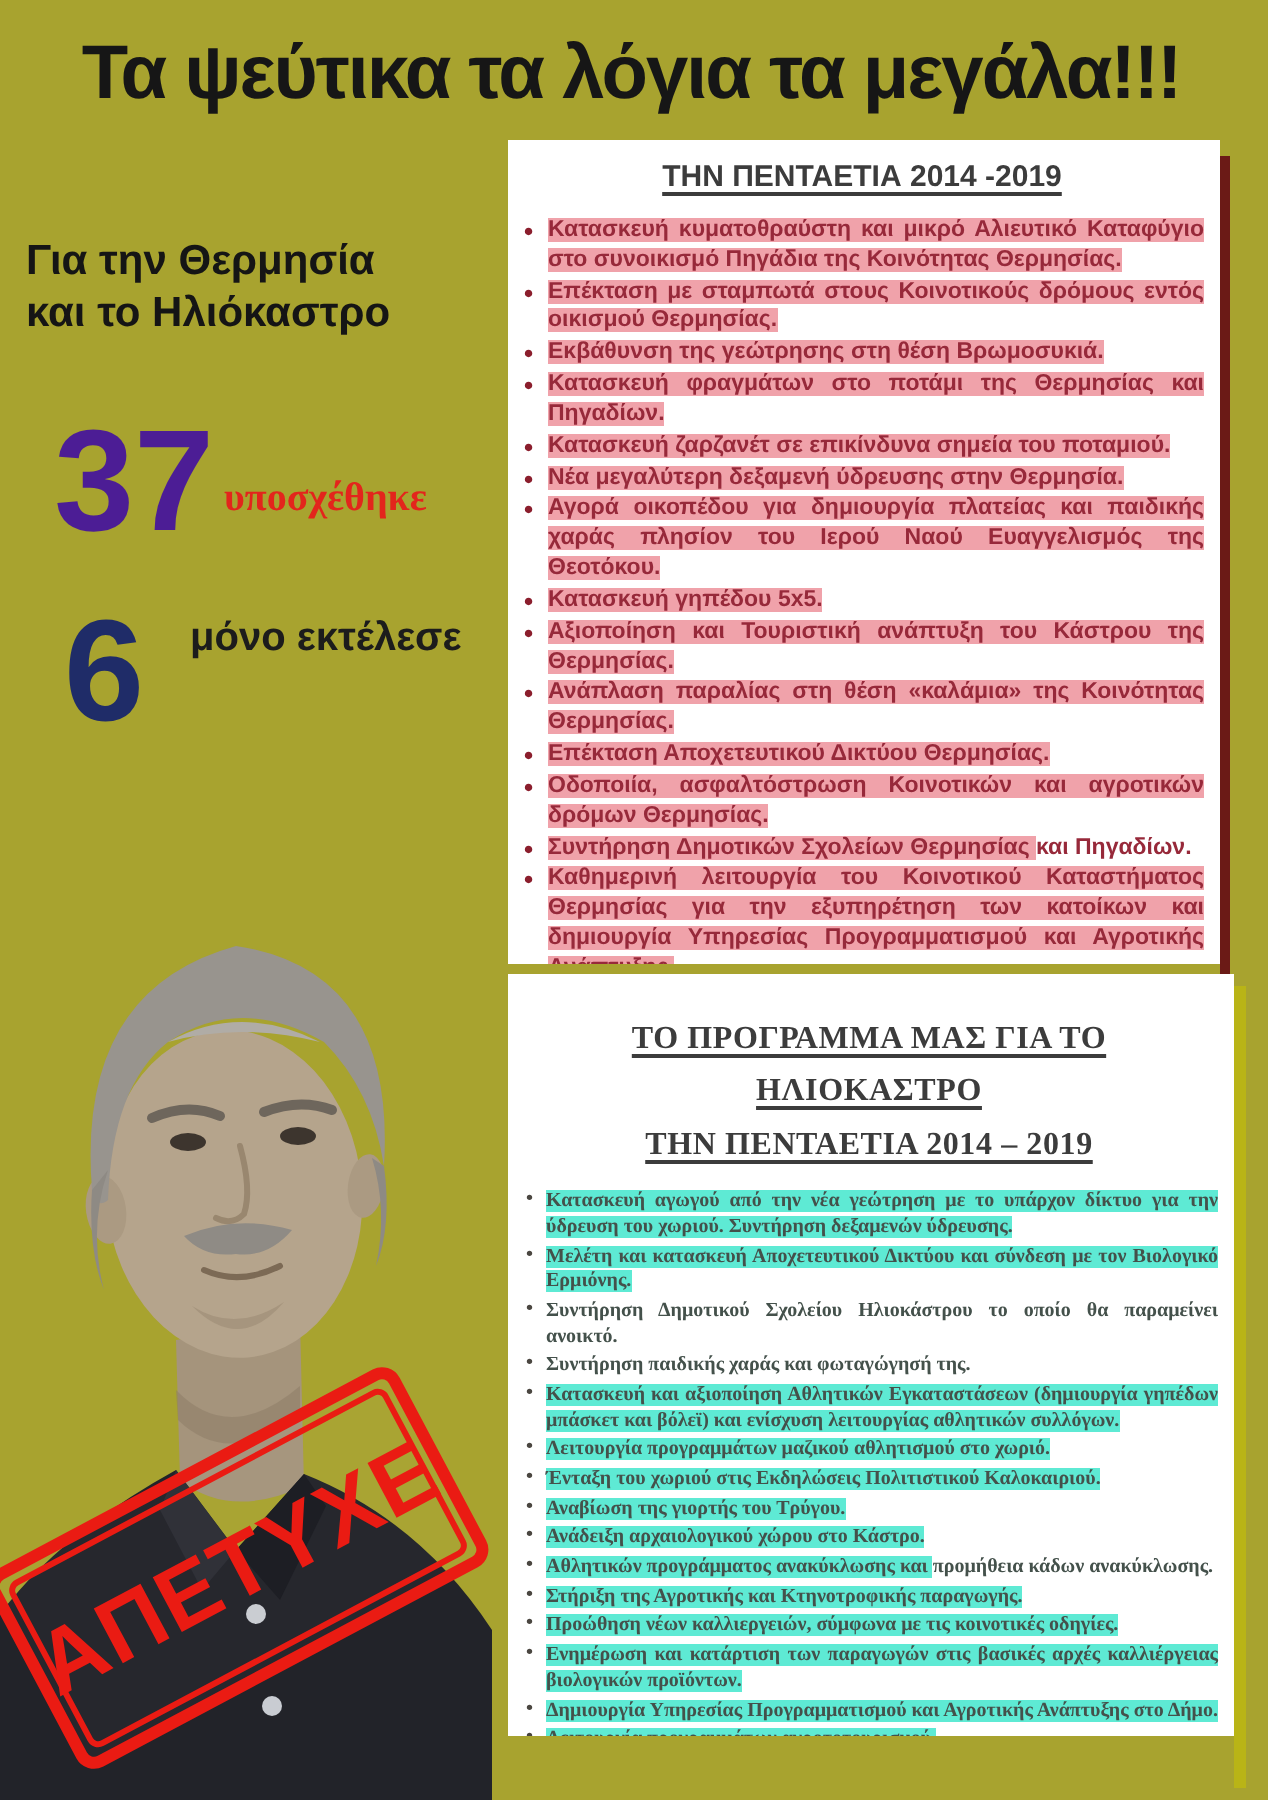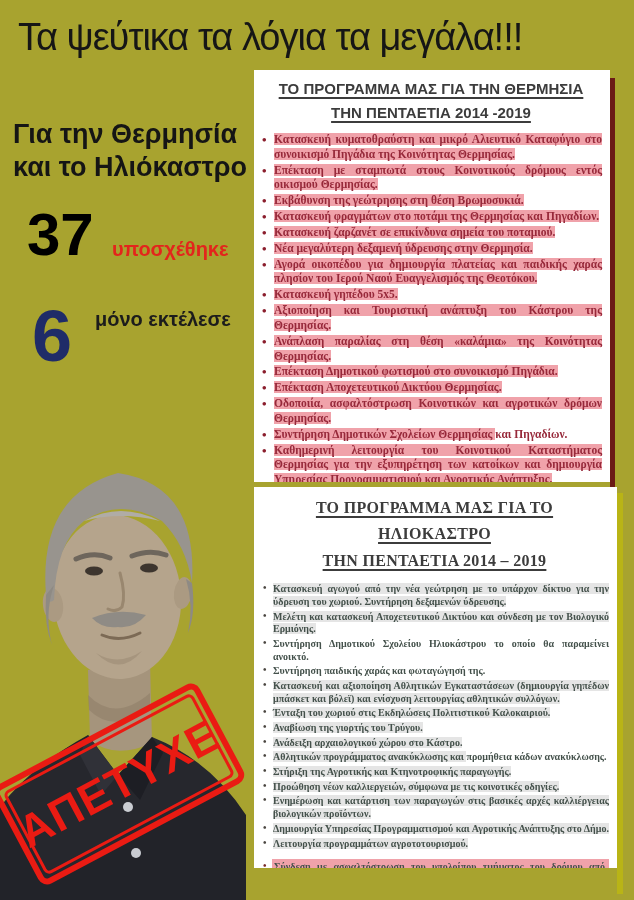--- a/index.html
+++ b/index.html
@@ -3,30 +3,30 @@
 <meta charset="utf-8">
 <style>
   html,body{margin:0;padding:0;background:#5a5a30;}
   #poster{
     position:relative; width:634px; height:900px; overflow:hidden;
     background:#a8a32f;
     font-family:"Liberation Sans", sans-serif;
   }
   
   .main-title{
-    position:absolute; left:18px; top:16px; width:615px;
-    font-weight:normal; font-size:38px; letter-spacing:-1px; color:#161616;
+    position:absolute; left:8px; top:16px; width:615px;
+    font-weight:bold; font-size:38px; letter-spacing:-1px; color:#161616;text-align:center;
   }
   .subtitle{
     position:absolute; left:13px; top:118px; width:240px;
-    font-weight:bold; font-size:27px; line-height:1.22; color:#151515;
+    font-weight:bold; font-size:21px; line-height:1.22; color:#151515;
   }
   .stat-num{position:absolute; font-weight:bold;}
-  .num-promised{left:27px; top:200px; font-size:60px; color:#000000;}
-  .lbl-promised{position:absolute; left:112px; top:238px; font-size:20px; font-weight:bold; color:#e3251c;}
+  .num-promised{left:27px; top:200px; font-size:72px; color:#4c1d95;}
+  .lbl-promised{position:absolute; left:112px; top:238px; font-size:20px; font-weight:bold; color:#e3251c;font-family:Liberation Serif, serif;}
   .num-delivered{left:32px; top:295px; font-size:72px; color:#1f2c68;}
   .lbl-delivered{position:absolute; left:95px; top:308px; font-size:20px; font-weight:bold; color:#1c1c1c;}
   
   .photo{position:absolute; left:0; top:455px; width:246px; height:445px;}
   
   .stamp{
     position:absolute; left:3px; top:728px; width:232px; height:112px;
     transform:rotate(-28deg);
     border:6px solid #ea1b13; border-radius:10px;
     box-sizing:border-box; display:flex; align-items:center; justify-content:center;
@@ -37,46 +37,45 @@
     display:flex; align-items:center; justify-content:center;
   }
   .stamp-text{
     font-weight:bold; font-size:45px; letter-spacing:1px; color:#ea1b13;
     font-family:"Liberation Sans", sans-serif; white-space:nowrap;
   }
   
   .panel{position:absolute; background:#ffffff; box-sizing:border-box; overflow:hidden;}
   #panel1{left:254px; top:70px; width:356px; height:412px; padding:7px 8px 4px 6px;}
   #panel1-strip{position:absolute; left:610px; top:78px; width:5px; height:416px; background:#6b1a16;}
-  #panel2{left:254px; top:487px; width:363px; height:381px; padding:8px 8px 4px 6px;}
+  #panel2{left:254px; top:487px; width:363px; height:381px; padding:20px 8px 4px 6px;}
   #panel2-strip{position:absolute; left:617px; top:493px; width:6px; height:401px; background:#b9b416;}
   .panel-head{
     text-align:center; color:#3c3c3c; font-weight:bold;
     text-decoration:underline; text-underline-offset:3px; text-decoration-thickness:2px;
   }
   #panel1 .panel-head{font-size:15px; line-height:1.6; margin-bottom:7px; font-family:"Liberation Sans", sans-serif;}
   #panel2 .panel-head{font-size:16px; line-height:1.65; margin-bottom:9px; font-family:"Liberation Serif", serif; letter-spacing:0.3px;}
   
   .p1-item{
     position:relative; padding-left:14px; margin-bottom:1px;
     font-weight:bold; font-size:11.5px; line-height:1.29; color:#97293a;
     text-align:justify;
-    font-family:Liberation Serif, serif;
   }
   .p1-item::before{content:"\2022"; position:absolute; left:2px; top:0; color:#8b1e2d; font-size:13px;}
   .p1-item .hl{background:#f0a2aa;}
   .p1-item .nohl{background:transparent;}
   
   .p2-item{
     position:relative; padding-left:13px; margin-bottom:2px;
     font-family:"Liberation Serif", serif; font-weight:bold;
     font-size:10px; line-height:1.27; color:#44514b; text-align:justify;
   }
   .p2-item::before{content:"\2022"; position:absolute; left:3px; top:-1px; color:#4a4640; font-size:10px;}
-  .p2-item .hl{background:#e5e5e5;}
+  .p2-item .hl{background:#5eead4;}
   
   .p2-blocks{margin-top:9px;}
   .p2-block{
     position:relative; padding:1px 4px 1px 14px; margin-bottom:0;
     font-family:"Liberation Serif", serif; font-weight:bold;
     font-size:10px; line-height:1.3; color:#44514b; text-align:justify;
   }
   .p2-block::before{content:"\2022"; position:absolute; left:3px; top:0; color:#7a2a28; font-size:10px;}
   .p2-block.blk-full{background:linear-gradient(90deg,#ffffff 0,#ffffff 12px,#f0a2aa 12px);}
 </style>
@@ -134,54 +133,53 @@
   </svg>
 
   <div class="stamp">
     <div class="stamp-inner">
       <span class="stamp-text">ΑΠΕΤΥΧΕ</span>
     </div>
   </div>
 
   <div class="panel" id="panel1">
     <div class="panel-head">
-      <div>ΤΟ ΠΡΟΓΡΑΜΜΑ ΜΑΣ ΓΙΑ ΤΗΝ ΘΕΡΜΗΣΙΑ</div>
       <div>ΤΗΝ ΠΕΝΤΑΕΤΙΑ 2014 -2019</div>
     </div>
     <div>
         <div class="p1-item"><span class="hl">Κατασκευή κυματοθραύστη και μικρό Αλιευτικό Καταφύγιο στο συνοικισμό Πηγάδια της Κοινότητας Θερμησίας.</span></div>
         <div class="p1-item"><span class="hl">Επέκταση με σταμπωτά στους Κοινοτικούς δρόμους εντός οικισμού Θερμησίας.</span></div>
         <div class="p1-item"><span class="hl">Εκβάθυνση της γεώτρησης στη θέση Βρωμοσυκιά.</span></div>
         <div class="p1-item"><span class="hl">Κατασκευή φραγμάτων στο ποτάμι της Θερμησίας και Πηγαδίων.</span></div>
         <div class="p1-item"><span class="hl">Κατασκευή ζαρζανέτ σε επικίνδυνα σημεία του ποταμιού.</span></div>
         <div class="p1-item"><span class="hl">Νέα μεγαλύτερη δεξαμενή ύδρευσης στην Θερμησία.</span></div>
         <div class="p1-item"><span class="hl">Αγορά οικοπέδου για δημιουργία πλατείας και παιδικής χαράς πλησίον του Ιερού Ναού Ευαγγελισμός της Θεοτόκου.</span></div>
         <div class="p1-item"><span class="hl">Κατασκευή γηπέδου 5x5.</span></div>
         <div class="p1-item"><span class="hl">Αξιοποίηση και Τουριστική ανάπτυξη του Κάστρου της Θερμησίας.</span></div>
         <div class="p1-item"><span class="hl">Ανάπλαση παραλίας στη θέση «καλάμια» της Κοινότητας Θερμησίας.</span></div>
-        <div class="p1-item"><span class="hl">Επέκταση Δημοτικού φωτισμού στο συνοικισμό Πηγάδια.</span></div>
         <div class="p1-item"><span class="hl">Επέκταση Αποχετευτικού Δικτύου Θερμησίας.</span></div>
         <div class="p1-item"><span class="hl">Οδοποιία, ασφαλτόστρωση Κοινοτικών και αγροτικών δρόμων Θερμησίας.</span></div>
         <div class="p1-item"><span class="hl">Συντήρηση Δημοτικών Σχολείων Θερμησίας </span><span class="nohl">και Πηγαδίων.</span></div>
         <div class="p1-item"><span class="hl">Καθημερινή λειτουργία του Κοινοτικού Καταστήματος Θερμησίας για την εξυπηρέτηση των κατοίκων και δημιουργία Υπηρεσίας Προγραμματισμού και Αγροτικής Ανάπτυξης.</span></div>
       </div>
   </div>
   <div id="panel1-strip"></div>
 
   <div class="panel" id="panel2">
     <div class="panel-head">
       <div>ΤΟ ΠΡΟΓΡΑΜΜΑ ΜΑΣ ΓΙΑ ΤΟ ΗΛΙΟΚΑΣΤΡΟ</div>
       <div>ΤΗΝ  ΠΕΝΤΑΕΤΙΑ 2014 – 2019</div>
     </div>
     <div>
         <div class="p2-item"><span class="hl">Κατασκευή αγωγού από την νέα γεώτρηση με το υπάρχον δίκτυο για την ύδρευση του χωριού. Συντήρηση δεξαμενών ύδρευσης.</span></div>
         <div class="p2-item"><span class="hl">Μελέτη και κατασκευή Αποχετευτικού Δικτύου και σύνδεση με τον Βιολογικό Ερμιόνης.</span></div>
         <div class="p2-item"><span class="nohl">Συντήρηση Δημοτικού Σχολείου Ηλιοκάστρου το οποίο θα παραμείνει ανοικτό.</span></div>
         <div class="p2-item"><span class="nohl">Συντήρηση παιδικής χαράς και φωταγώγησή της.</span></div>
         <div class="p2-item"><span class="hl">Κατασκευή και αξιοποίηση Αθλητικών Εγκαταστάσεων (δημιουργία γηπέδων μπάσκετ και βόλεϊ) και ενίσχυση λειτουργίας αθλητικών συλλόγων.</span></div>
+        <div class="p2-item"><span class="hl">Λειτουργία προγραμμάτων μαζικού αθλητισμού στο χωριό.</span></div>
         <div class="p2-item"><span class="hl">Ένταξη του χωριού στις Εκδηλώσεις Πολιτιστικού Καλοκαιριού.</span></div>
         <div class="p2-item"><span class="hl">Αναβίωση της γιορτής του Τρύγου.</span></div>
         <div class="p2-item"><span class="hl">Ανάδειξη αρχαιολογικού χώρου στο Κάστρο.</span></div>
         <div class="p2-item"><span class="hl">Αθλητικών προγράμματος ανακύκλωσης και </span><span class="nohl">προμήθεια κάδων ανακύκλωσης.</span></div>
         <div class="p2-item"><span class="hl">Στήριξη της Αγροτικής και Κτηνοτροφικής παραγωγής.</span></div>
         <div class="p2-item"><span class="hl">Προώθηση νέων καλλιεργειών, σύμφωνα με τις κοινοτικές οδηγίες.</span></div>
         <div class="p2-item"><span class="hl">Ενημέρωση και κατάρτιση των παραγωγών στις βασικές αρχές καλλιέργειας βιολογικών προϊόντων.</span></div>
         <div class="p2-item"><span class="hl">Δημιουργία Υπηρεσίας Προγραμματισμού και Αγροτικής Ανάπτυξης στο Δήμο.</span></div>
         <div class="p2-item"><span class="hl">Λειτουργία προγραμμάτων αγροτοτουρισμού.</span></div>
       </div>

